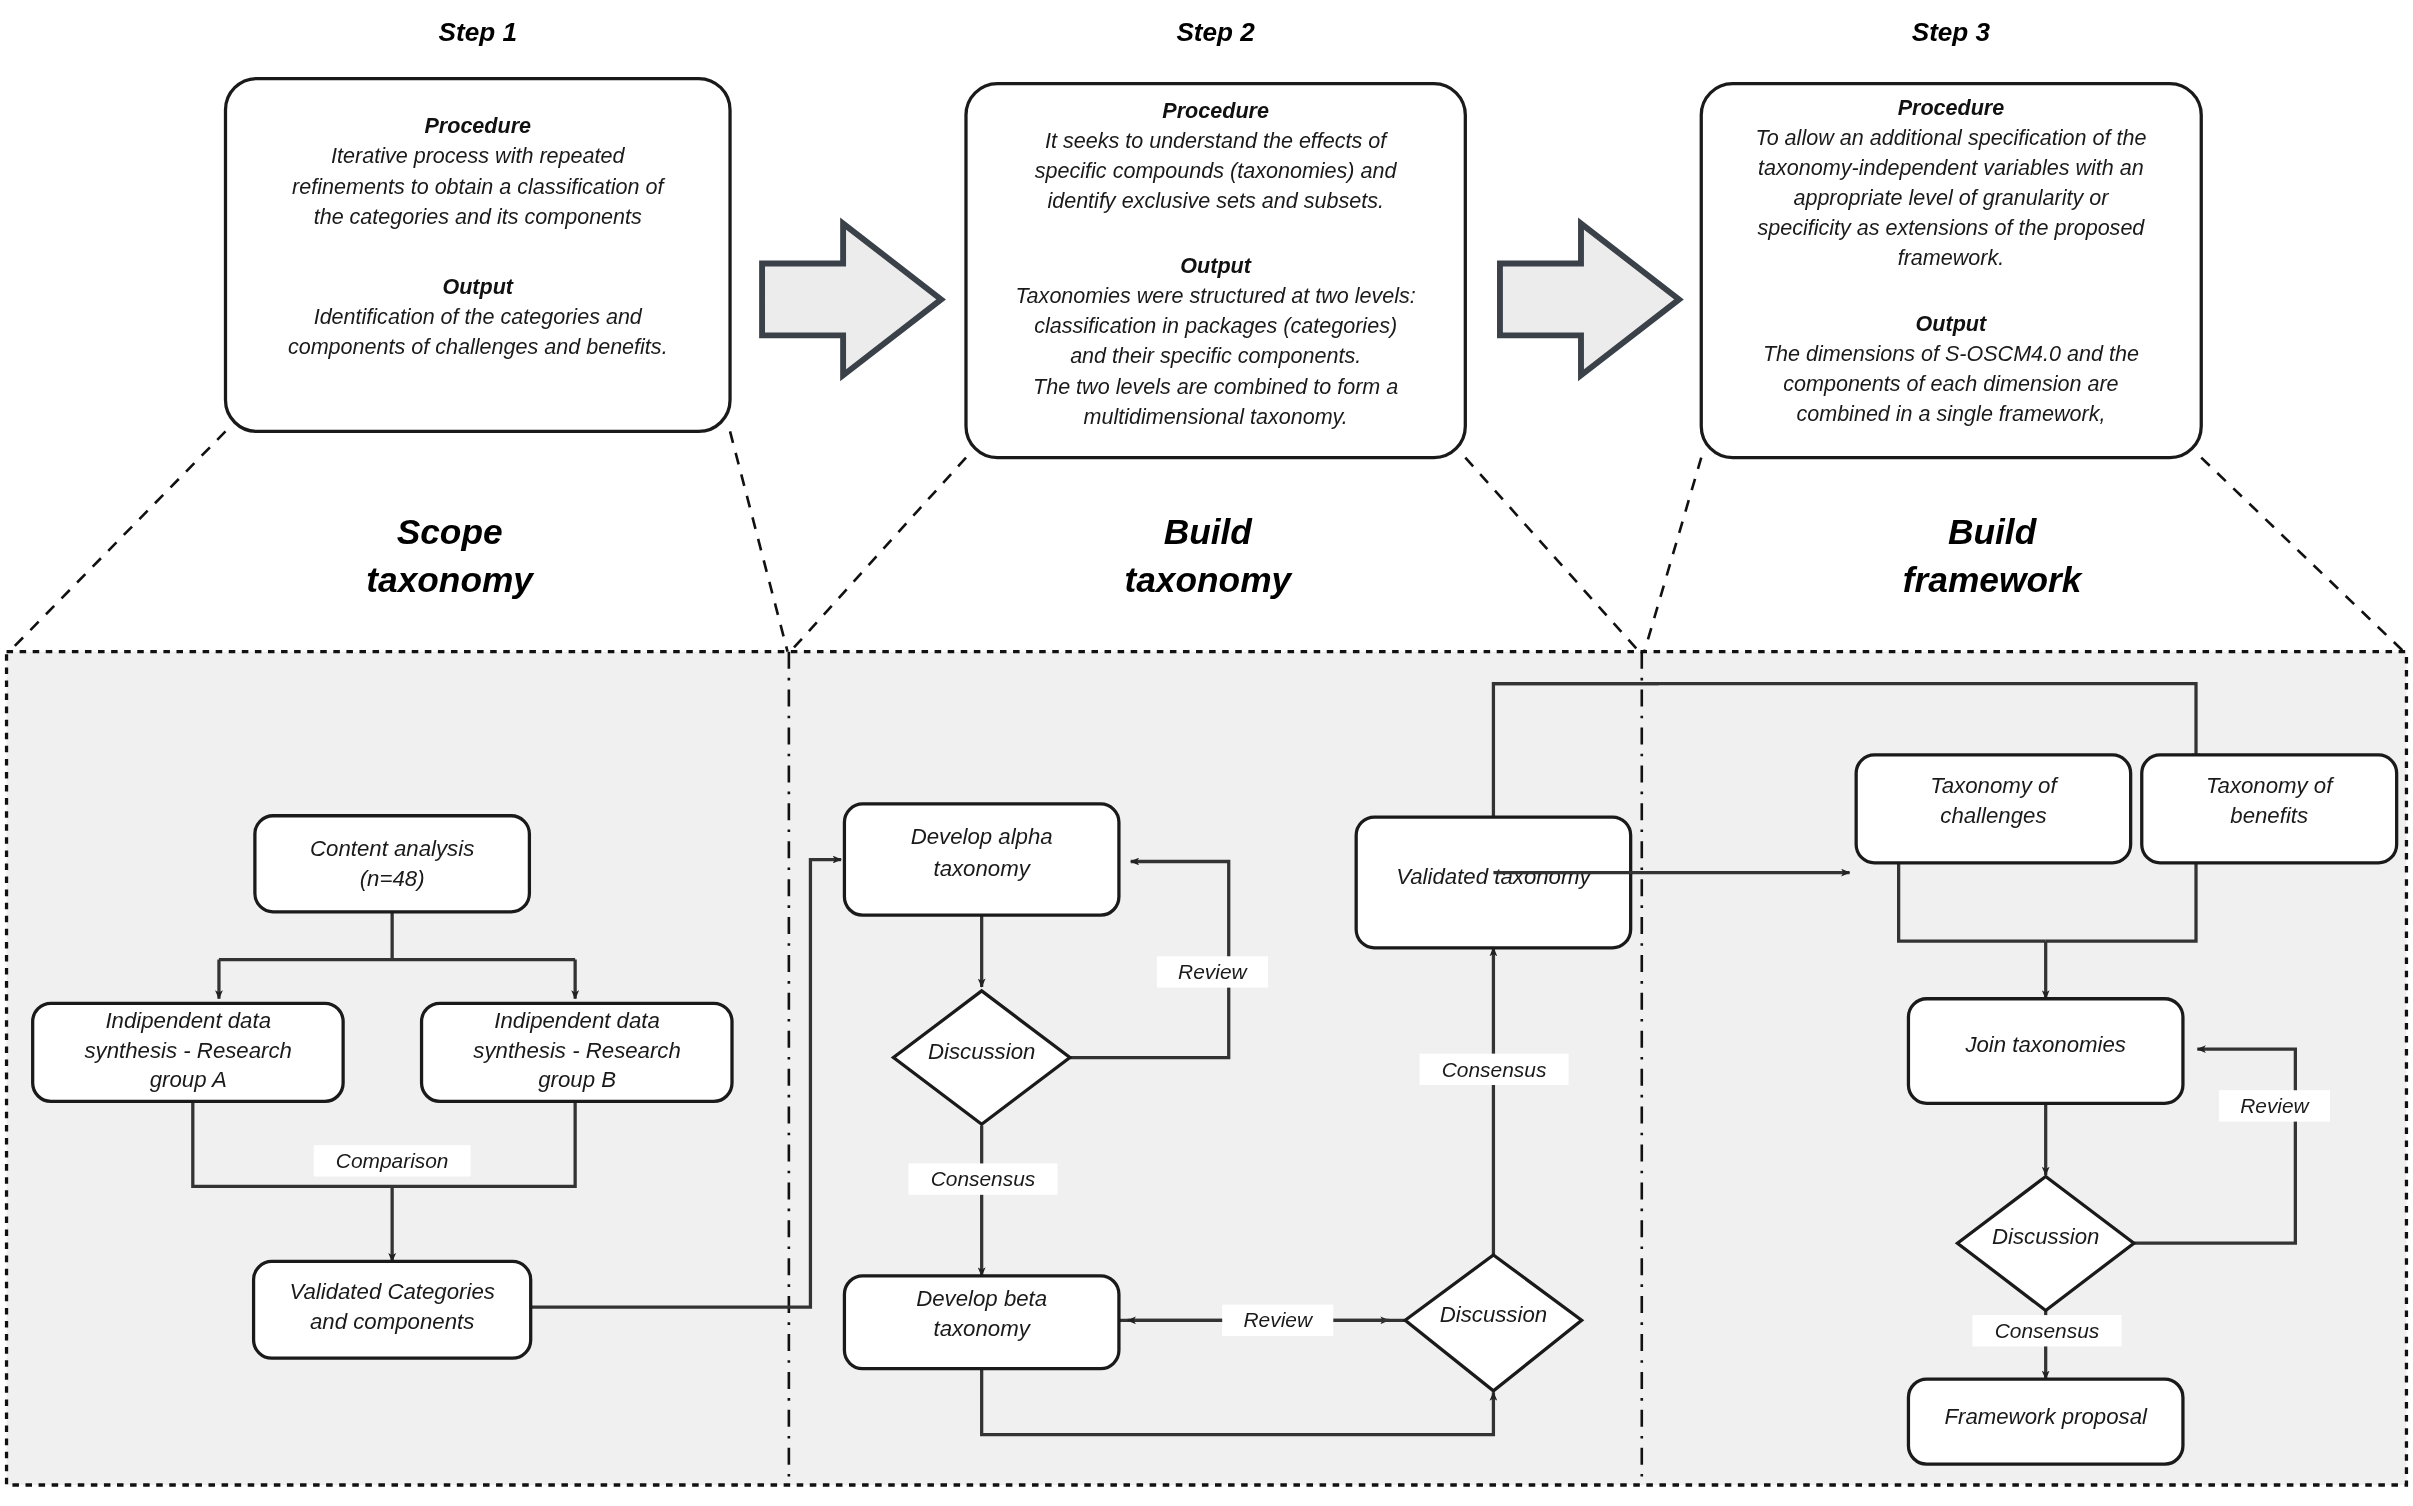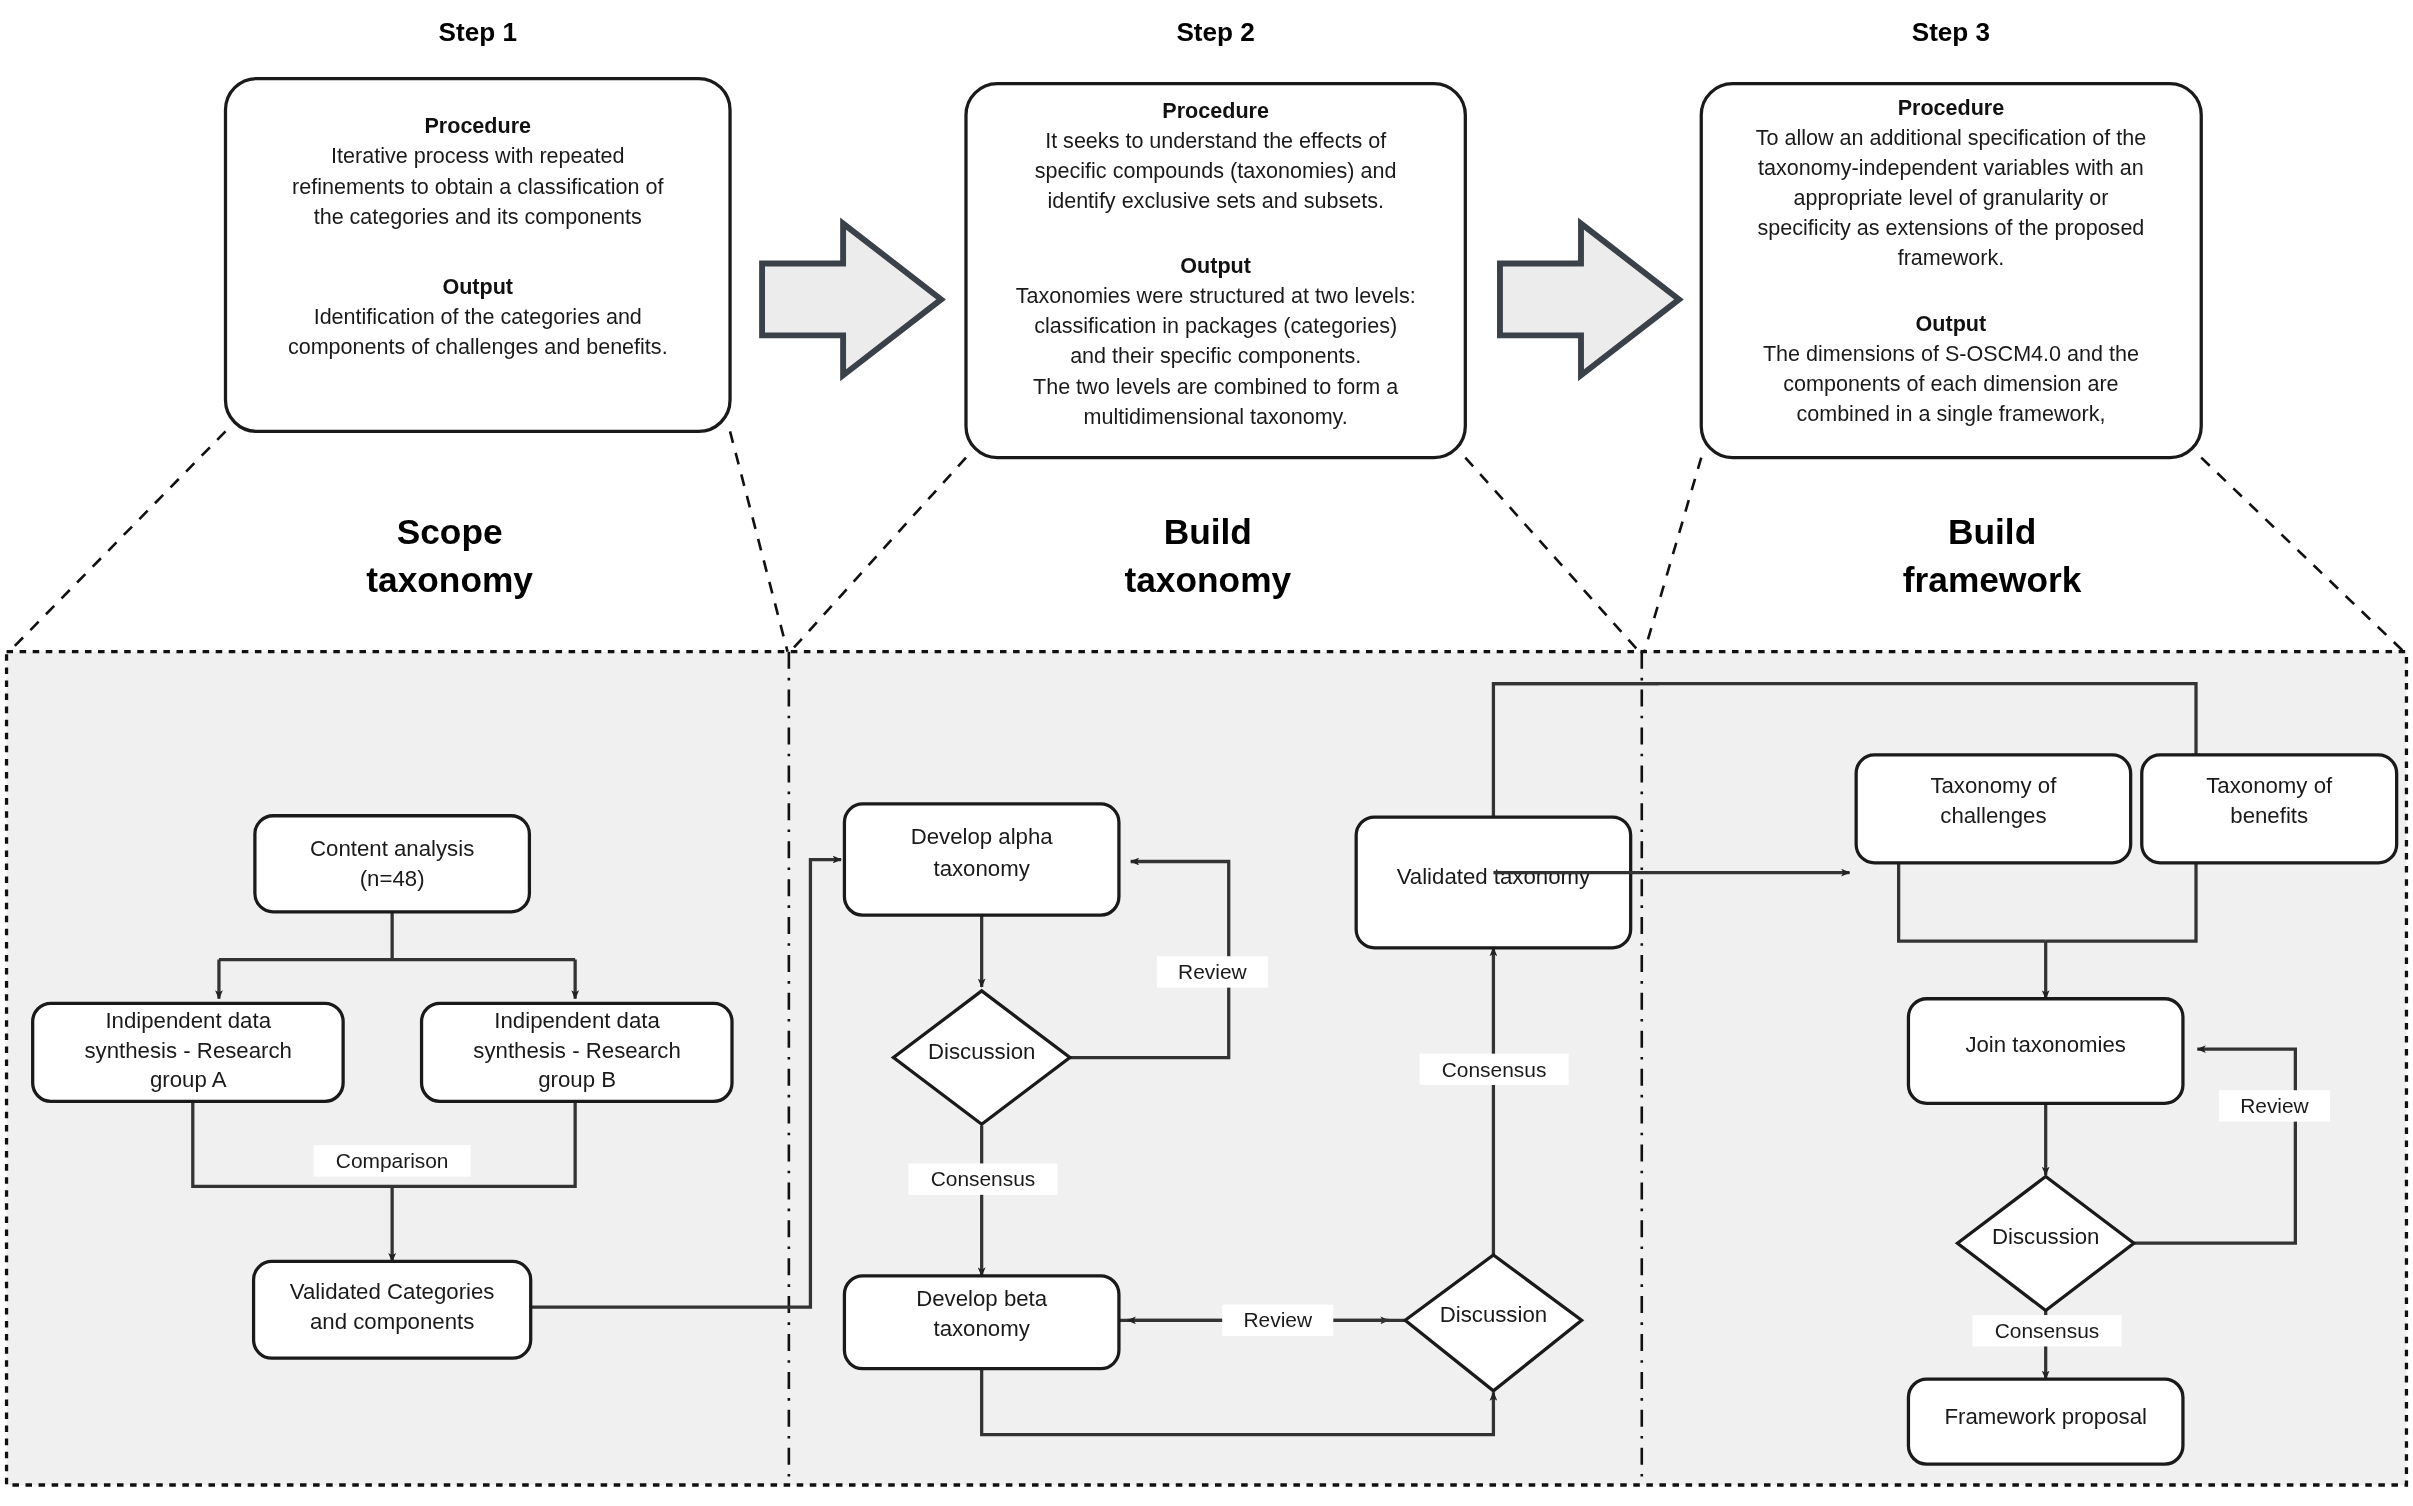--- a/index.html
+++ b/index.html
@@ -1,17 +1,17 @@
 <!DOCTYPE html>
 <html style="font-size:10.5px"><head>
 <meta charset="utf-8">
 <style>
   html,body{margin:0;padding:0;background:#ffffff;}
   body{width:2413px;height:1506px;font-family:"Liberation Sans",sans-serif;overflow:hidden;}
-  #stage{position:relative;width:1908px;height:1506px;}
+  #stage{position:relative;width:1908px;height:1506px;font-style:italic;}
   svg{position:absolute;left:0;top:0;width:2413px;height:1506px;}
   .stepTitle{font-family:"Liberation Sans",sans-serif;font-weight:bold;font-size:40px;fill:#000;text-anchor:middle;}
   .sectionTitle{font-family:"Liberation Sans",sans-serif;font-weight:bold;font-size:54px;fill:#000;text-anchor:middle;}
   .stepBody{font-family:"Liberation Sans",sans-serif;font-size:33px;fill:#1a1a1a;text-anchor:middle;}
   .stepHead{font-family:"Liberation Sans",sans-serif;font-weight:bold;font-size:33px;fill:#111;text-anchor:middle;}
   .boxLabel{font-family:"Liberation Sans",sans-serif;font-size:34px;fill:#1a1a1a;text-anchor:middle;}
   .edgeLabel{font-family:"Liberation Sans",sans-serif;font-size:32px;fill:#1a1a1a;text-anchor:middle;}
 </style>
 </head>
 <body>

